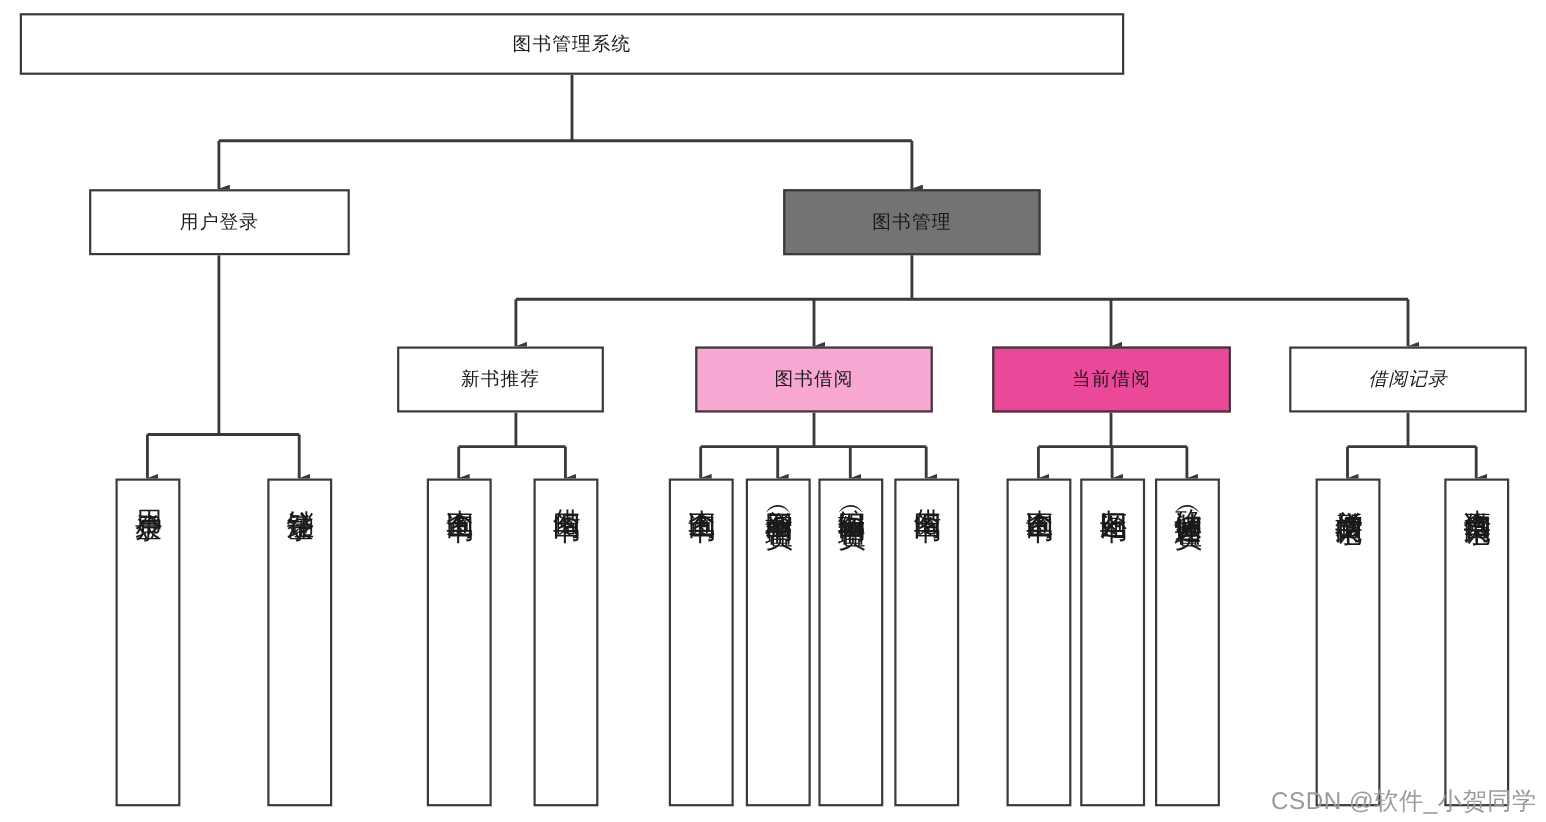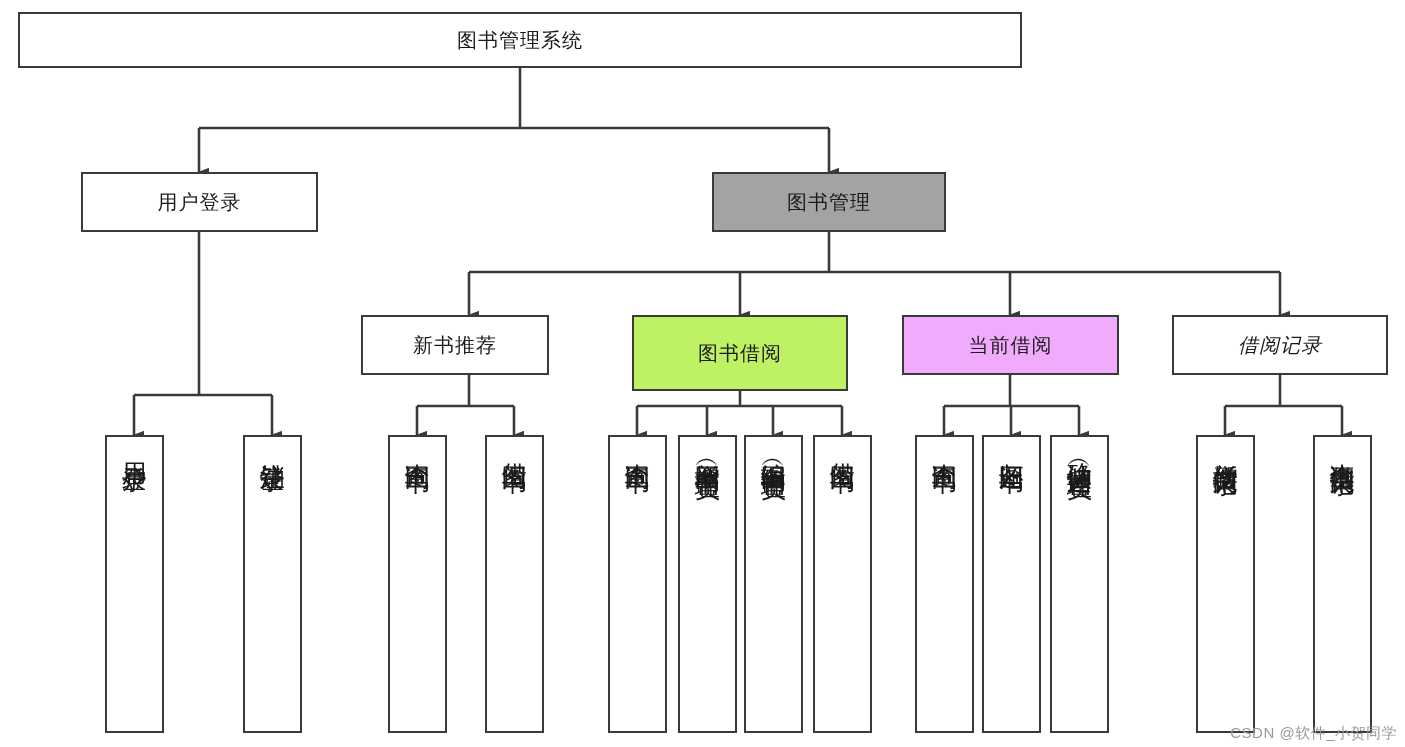--- a/index.html
+++ b/index.html
@@ -29,21 +29,21 @@
     position: absolute;
     box-sizing: border-box;
     border: 2px solid #3a3a3a;
     background: #ffffff;
     display: flex;
     align-items: center;
     justify-content: center;
     color: #1a1a1a;
   }
   .node.horizontal {
-    font-size: 20px;
+    font-size: 17px;
     line-height: 1.1;
     letter-spacing: 1px;
   }
   .node.vertical {
     align-items: flex-start;
     justify-content: center;
     padding-top: 6px;
   }
   .node.vertical .node-label {
     writing-mode: vertical-rl;
@@ -53,21 +53,21 @@
     letter-spacing: 2px;
     white-space: nowrap;
   }
   .node-label {
     display: block;
   }
   #watermark {
     position: absolute;
     right: 8px;
     bottom: 4px;
-    font-size: 15px;
+    font-size: 22px;
     color: #9a9a9a;
     letter-spacing: 0.5px;
     white-space: nowrap;
   }
 </style>
 </head>
 <body>
 
 <div id="diagram-root">
 
@@ -114,30 +114,30 @@
       </g>
   </svg>
 
   <div id="node-layer">
       <div class="node horizontal" style="left: 18px; top: 12px; width: 1004px; height: 56px; border-color: rgb(58, 58, 58); background: rgb(255, 255, 255); color: rgb(26, 26, 26);">
         <span class="node-label">图书管理系统</span>
       </div>
       <div class="node horizontal" style="left: 81px; top: 172px; width: 237px; height: 60px; border-color: rgb(58, 58, 58); background: rgb(255, 255, 255); color: rgb(26, 26, 26);">
         <span class="node-label">用户登录</span>
       </div>
-      <div class="node horizontal" style="left: 712px; top: 172px; width: 234px; height: 60px; border-color: rgb(58, 58, 58); background: #a3a3a3; color: rgb(26, 26, 26);">
+      <div class="node horizontal" style="left: 712px; top: 172px; width: 234px; height: 60px; border-color: rgb(58, 58, 58); background: #737373; color: rgb(26, 26, 26);">
         <span class="node-label">图书管理</span>
       </div>
       <div class="node horizontal" style="left: 361px; top: 315px; width: 188px; height: 60px; border-color: rgb(58, 58, 58); background: rgb(255, 255, 255); color: rgb(26, 26, 26);">
         <span class="node-label">新书推荐</span>
       </div>
-      <div class="node horizontal" style="left: 632px; top: 315px; width: 216px; height: 76px; border-color: rgb(58, 58, 58); background: #bef264; color: rgb(26, 26, 26);">
+      <div class="node horizontal" style="left: 632px; top: 315px; width: 216px; height: 60px; border-color: rgb(58, 58, 58); background: #f9a8d4; color: rgb(26, 26, 26);">
         <span class="node-label">图书借阅</span>
       </div>
-      <div class="node horizontal" style="left: 902px; top: 315px; width: 217px; height: 60px; border-color: rgb(58, 58, 58); background: #f0abfc; color: rgb(26, 26, 26);">
+      <div class="node horizontal" style="left: 902px; top: 315px; width: 217px; height: 60px; border-color: rgb(58, 58, 58); background: #ec4899; color: rgb(26, 26, 26);">
         <span class="node-label">当前借阅</span>
       </div>
       <div class="node horizontal" style="left: 1172px; top: 315px; width: 216px; height: 60px; border-color: rgb(58, 58, 58); background: rgb(255, 255, 255); color: rgb(26, 26, 26); font-style: italic;">
         <span class="node-label">借阅记录</span>
       </div>
       <div class="node vertical" style="left: 105px; top: 435px; width: 59px; height: 298px; border-color: rgb(58, 58, 58); background: rgb(255, 255, 255); color: rgb(26, 26, 26);">
         <span class="node-label">用户登录</span>
       </div>
       <div class="node vertical" style="left: 243px; top: 435px; width: 59px; height: 298px; border-color: rgb(58, 58, 58); background: rgb(255, 255, 255); color: rgb(26, 26, 26);">
         <span class="node-label">注销登录</span>

